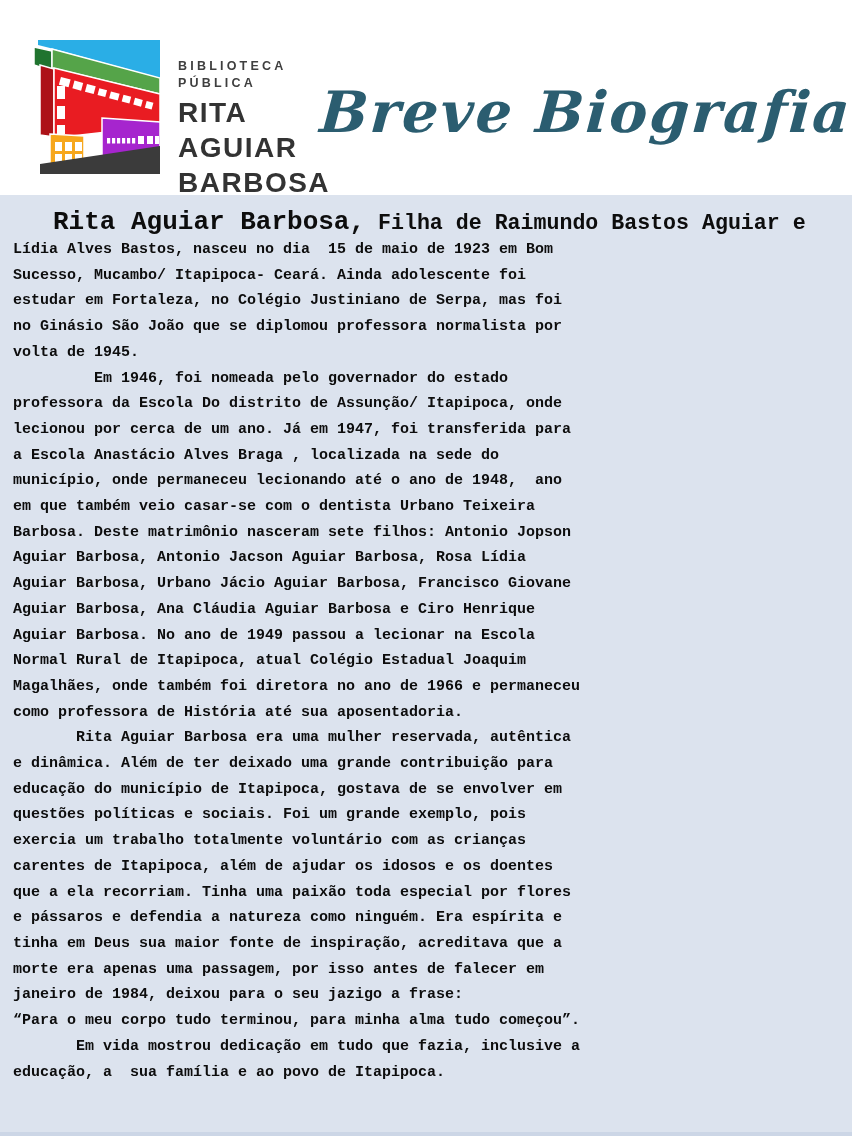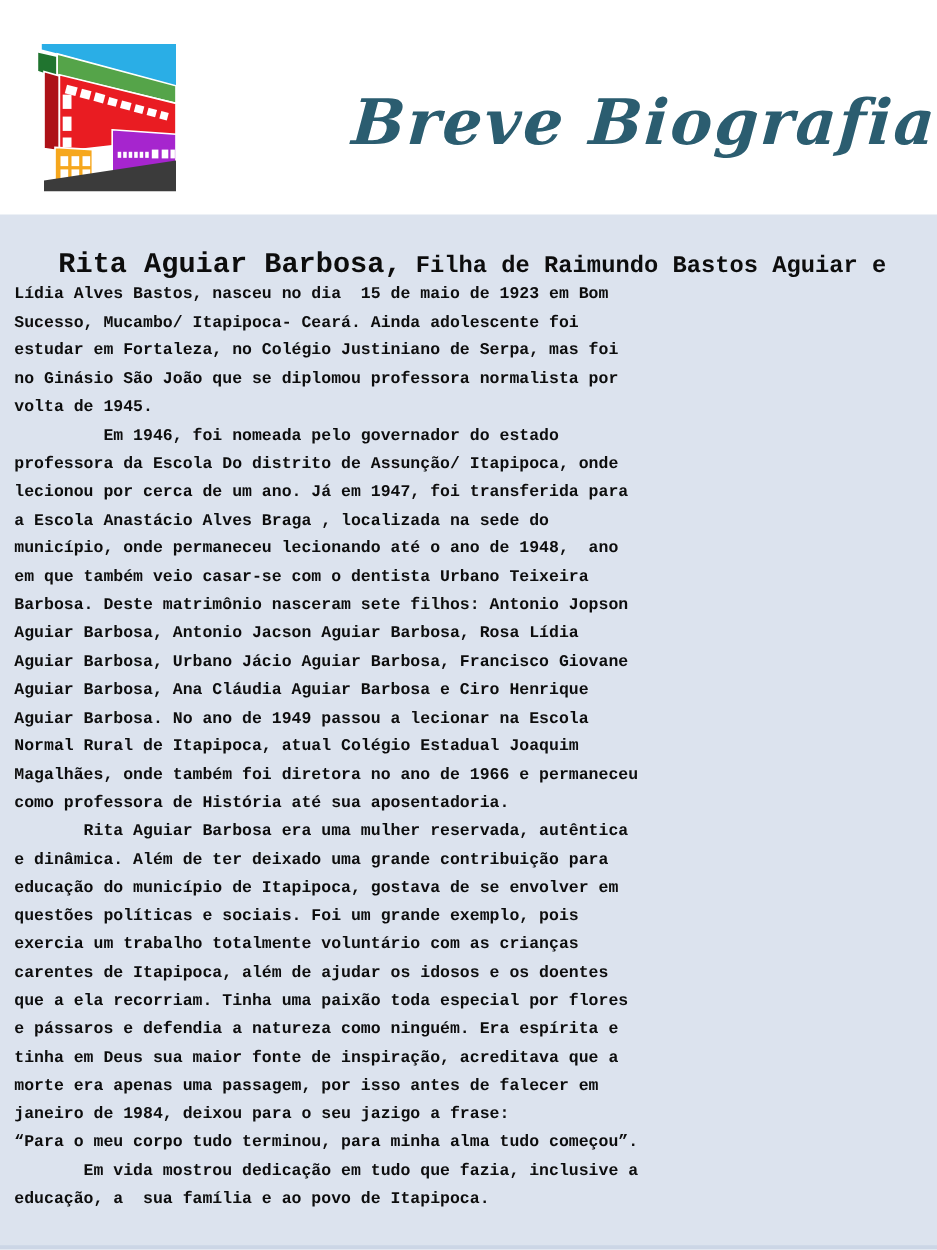--- a/index.html
+++ b/index.html
@@ -40,21 +40,21 @@
     font-size:57px;letter-spacing:2px;
     color:#2b5d70;
     transform:skewX(-4deg);
     white-space:nowrap;
   }
   
   .doc-body{
     position:absolute;top:195px;left:0;width:852px;height:941px;
     background:#dce3ee;
     box-sizing:border-box;
-    padding:30px 8px 0 13px;
+    padding:12px 8px 0 13px;
     color:#0d0d0d;
     font-family:"Liberation Mono","DejaVu Sans Mono", monospace;
     font-weight:bold;
   }
   .line-1{
     white-space:pre;
     padding-left:40px;
     font-size:21.6px;
     line-height:30px;
     height:30px;
@@ -123,20 +123,27 @@
         <rect x="37" y="108" width="7" height="9"></rect>
         <rect x="47" y="108" width="7" height="9"></rect>
         <rect x="27" y="120" width="7" height="9"></rect>
         <rect x="37" y="120" width="7" height="9"></rect>
         <rect x="47" y="120" width="7" height="9"></rect>
       </g>
 
       <polygon points="12,130 132,112 132,140 12,140" fill="#3b3b3b"></polygon>
     </svg>
 
+    <div class="logo-text">
+      <div class="logo-small">BIBLIOTECA</div>
+      <div class="logo-small">PÚBLICA</div>
+      <div class="logo-name">RITA</div>
+      <div class="logo-name">AGUIAR</div>
+      <div class="logo-name">BARBOSA</div>
+    </div>
   </div>
 
   <div class="page-title">Breve Biografia</div>
 </div>
 
 <div class="doc-body">
   <div class="line-1"><span class="lead">Rita Aguiar Barbosa,</span><span> Filha de Raimundo Bastos Aguiar e</span></div>
   <div class="body-text">Lídia Alves Bastos, nasceu no dia  15 de maio de 1923 em Bom
 Sucesso, Mucambo/ Itapipoca- Ceará. Ainda adolescente foi
 estudar em Fortaleza, no Colégio Justiniano de Serpa, mas foi

